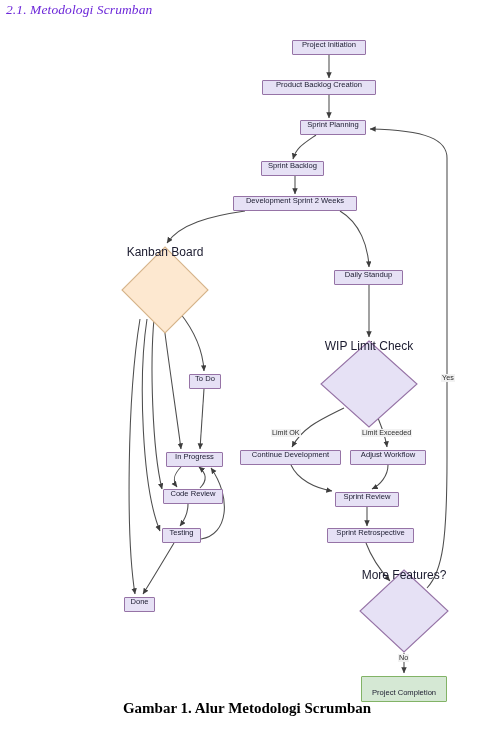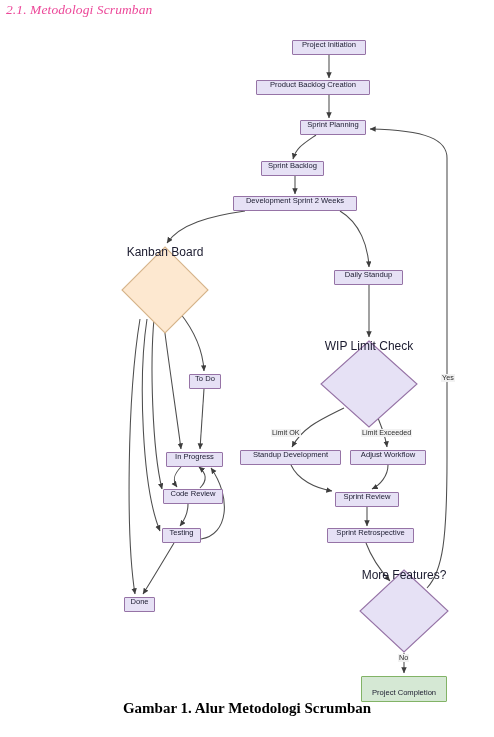--- a/index.html
+++ b/index.html
@@ -16,21 +16,21 @@
     font-family: "Liberation Sans", sans-serif;
     -webkit-font-smoothing: antialiased;
   }
   #section-heading {
     position: absolute;
     left: 6px;
     top: 2px;
     font-family: "Liberation Serif", serif;
     font-style: italic;
     font-size: 13.5px;
-    color: #ec4899;
+    color: #6d28d9;
     white-space: nowrap;
     letter-spacing: 0.1px;
   }
   #figure-caption {
     position: absolute;
     left: 0;
     top: 700px;
     width: 494px;
     text-align: center;
     font-family: "Liberation Serif", serif;
@@ -171,21 +171,21 @@
       <path d="M404,635 L404,655"></path>
 
       <path d="M427,570 C443,553 447,520 447,440 L447,140 C447,122 427,112 370,111"></path>
     </g>
   </svg>
 
   <div class="node process" style="left:292px; top:22px; width:74px;">
     <span>Project Initiation</span>
   </div>
 
-  <div class="node process" style="left:256px; top:62px; width:114px;">
+  <div class="node process" style="left:262px; top:62px; width:114px;">
     <span>Product Backlog Creation</span>
   </div>
 
   <div class="node process" style="left:300px; top:102px; width:66px;">
     <span>Sprint Planning</span>
   </div>
 
   <div class="node process" style="left:261px; top:143px; width:63px;">
     <span>Sprint Backlog</span>
   </div>
@@ -210,21 +210,21 @@
       <polygon points="49,1 97,44 49,87 1,44" fill="#e6e1f5" stroke="#9673a6" stroke-width="1.1"></polygon>
     </svg>
     <span class="diamond-label">WIP Limit Check</span>
   </div>
 
   <div class="node process" style="left:189px; top:356px; width:32px;">
     <span>To Do</span>
   </div>
 
   <div class="node process" style="left:240px; top:432px; width:101px;">
-    <span>Standup Development</span>
+    <span>Continue Development</span>
   </div>
 
   <div class="node process" style="left:350px; top:432px; width:76px;">
     <span>Adjust Workflow</span>
   </div>
 
   <div class="node process" style="left:166px; top:434px; width:57px;">
     <span>In Progress</span>
   </div>
 

